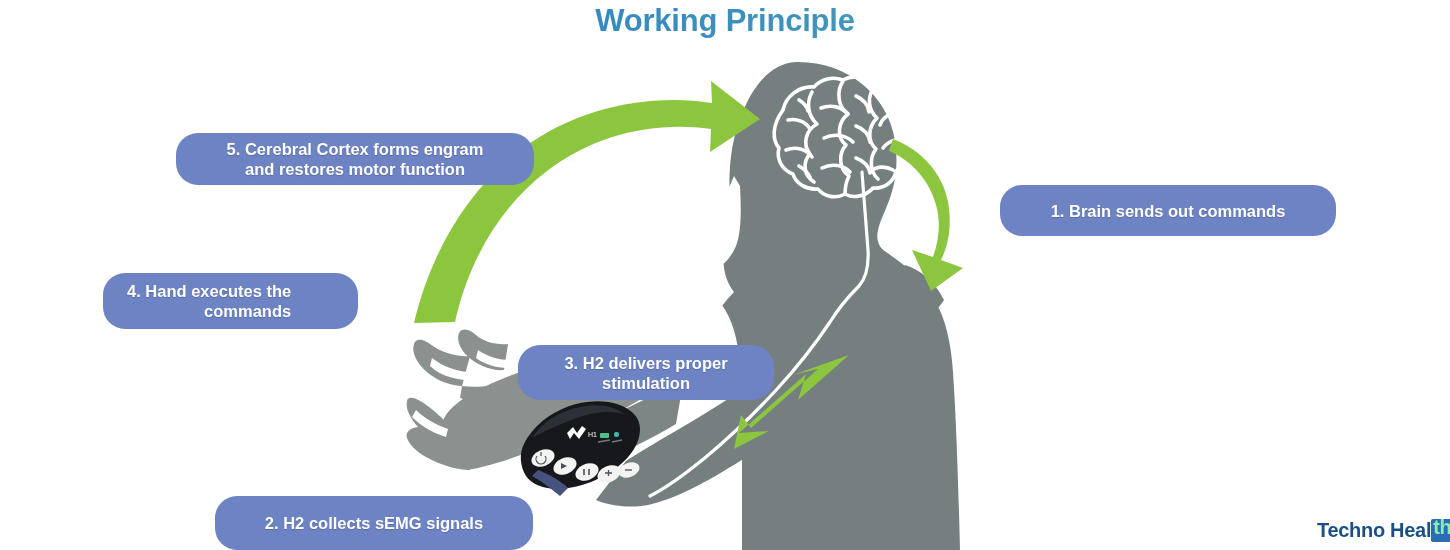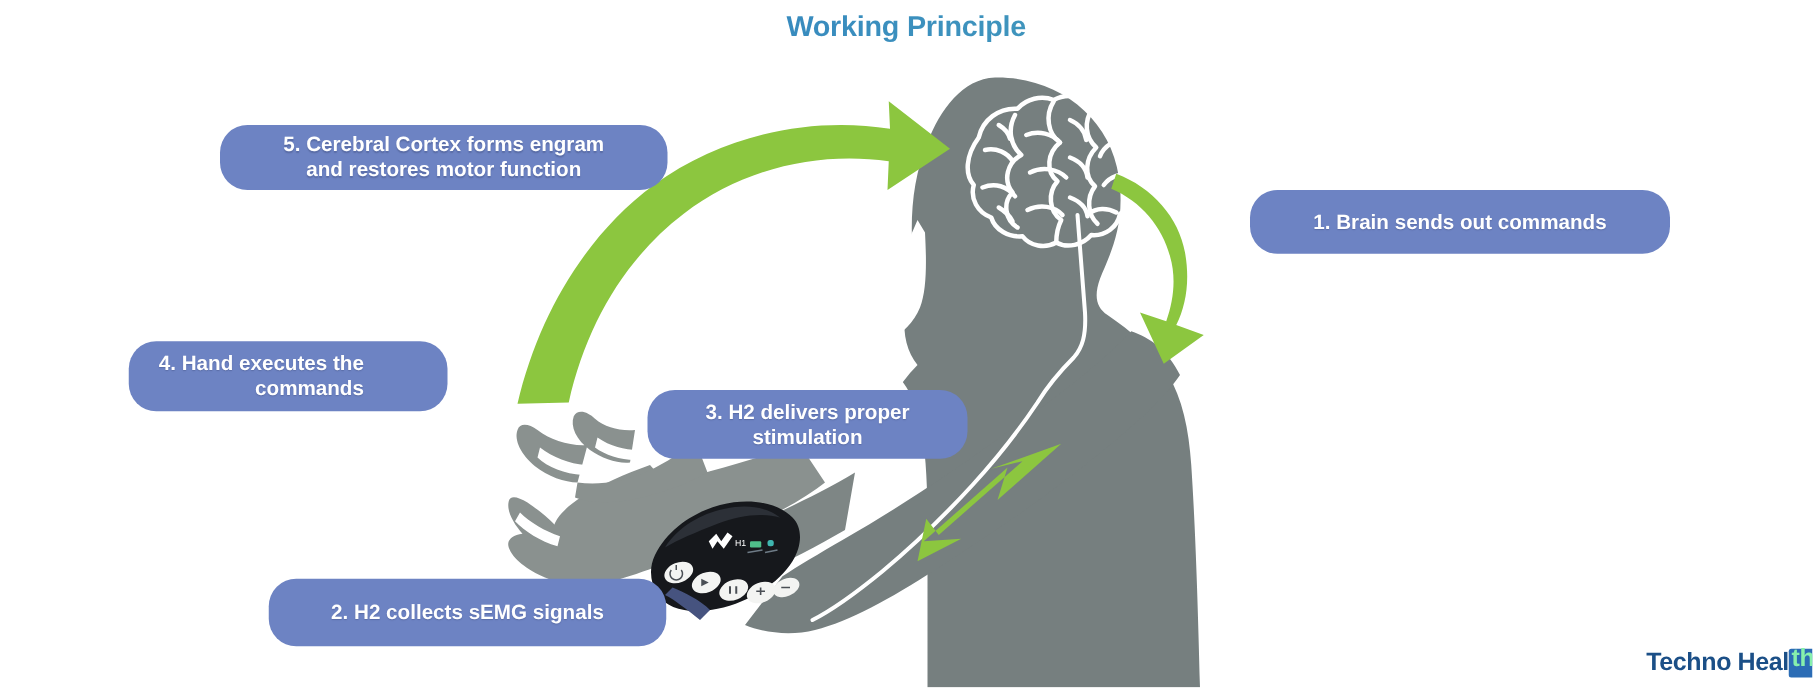--- a/index.html
+++ b/index.html
@@ -25,21 +25,21 @@
     height: 550px;
   }
 
   
   .page-title {
     position: absolute;
     left: 0;
     top: 0;
     width: 1450px;
     text-align: center;
-    font-size: 23px;
+    font-size: 31px;
     font-weight: bold;
     letter-spacing: -0.2px;
     background: linear-gradient(100deg, #2e7fc1 0%, #2f80c0 28%, #3e93bd 55%, #4aa3ba 74%, #3b8fbe 100%);
     -webkit-background-clip: text;
     background-clip: text;
     color: transparent;
     -webkit-text-fill-color: transparent;
     line-height: 42px;
     white-space: pre;
   }
@@ -52,21 +52,21 @@
     font-weight: bold;
     font-size: 16.5px;
     line-height: 20px;
     border-radius: 22px;
     box-sizing: border-box;
     display: flex;
     align-items: center;
     white-space: pre-line;
     text-shadow: 0 1px 1px rgba(40,50,90,0.28);
   }
-  .pill.c { justify-content: center; text-align: center; }
+  .pill.c { justify-content: center; text-align: center; margin-top: 33px; }
   .pill.l { justify-content: flex-start; text-align: right; }
 
   #pill-5 { left: 176px; top: 100px;  width: 358px; height: 52px; padding: 0 18px; }
   #pill-1 { left: 1000px; top: 152px; width: 336px; height: 51px; padding: 0 20px; }
   #pill-4 { left: 103px;  top: 273px; width: 255px; height: 56px; padding: 0 24px; }
   #pill-3 { left: 518px;  top: 312px; width: 256px; height: 55px; padding: 0 20px; }
   #pill-2 { left: 215px;  top: 463px; width: 318px; height: 54px; padding: 12px 20px; }
 
   
   #logo {

